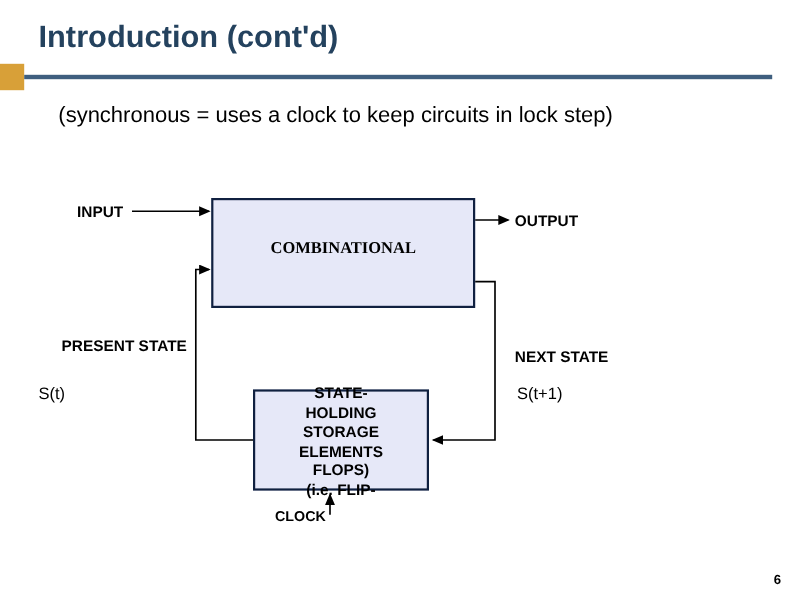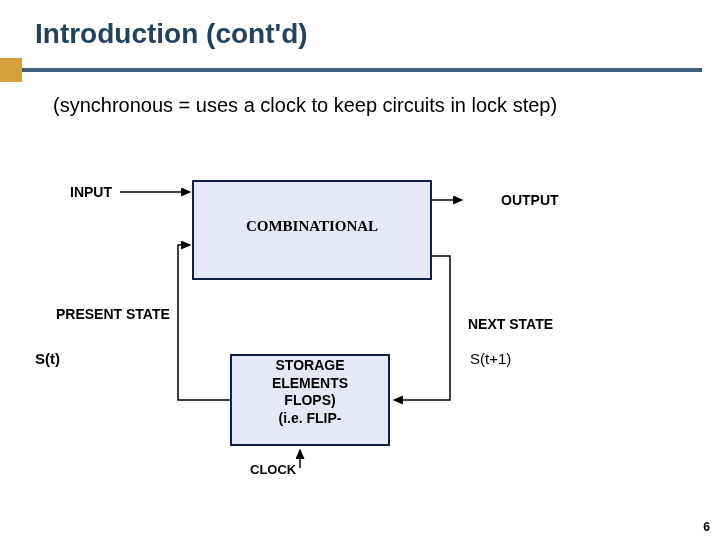--- a/index.html
+++ b/index.html
@@ -78,25 +78,25 @@
     border: 2px solid #102040;
     text-align: center;
     font-size: 14px;
     font-weight: bold;
     color: #000;
     padding-top: 1px;
     line-height: 1.25;
   }
   .storage-box .first { margin-top: -8px; }
   .present-state { left: 36px; top: 306px; padding-left: 20px; }
-  .st { left: 35px; top: 350px; font-weight: bold; font-size: 15px; }
+  .st { left: 35px; top: 350px; font-weight: normal; font-size: 15px; }
   .next-state { left: 468px; top: 316px; }
   .stp1 { left: 470px; top: 350px; font-weight: normal; font-size: 15px; }
   .input-lbl { left: 70px; top: 184px; }
-  .output-lbl { left: 468px; top: 192px; margin-left: 33px; }
+  .output-lbl { left: 468px; top: 192px; }
   .clock-lbl {
     position: absolute;
     left: 250px;
     top: 462px;
     font-size: 13px;
     font-weight: bold;
   }
   .page-num {
     position: absolute;
     right: 10px;
@@ -130,20 +130,22 @@
 <div class="comb-box">
   <div class="comb-label" style="top:36px">COMBINATIONAL</div>
 </div>
 
 <div class="label present-state">PRESENT STATE</div>
 <div class="label st">S(t)</div>
 <div class="label next-state">NEXT STATE</div>
 <div class="label stp1">S(t+1)</div>
 
 <div class="storage-box">
+  <div class="first">STATE-</div>
+  <div>HOLDING</div>
   <div>STORAGE</div>
   <div>ELEMENTS</div>
   <div>FLOPS)</div>
   <div>(i.e. FLIP-</div>
 </div>
 
 <div class="clock-lbl">CLOCK</div>
 
 <svg class="wires">
   <defs>

